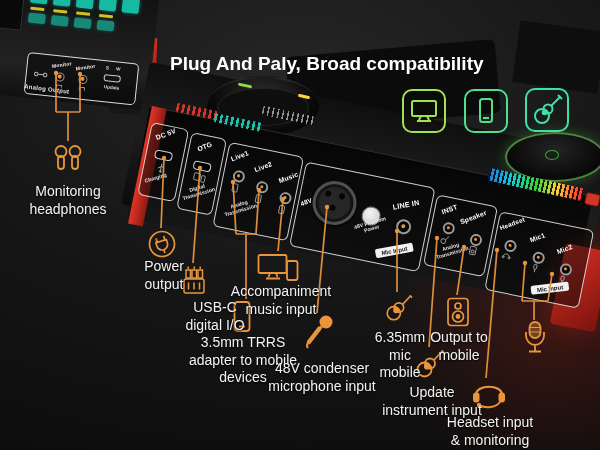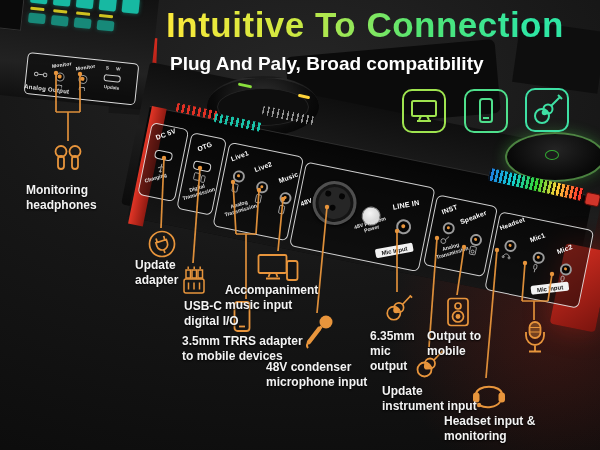--- a/index.html
+++ b/index.html
@@ -73,22 +73,22 @@
   .xlr i{position:absolute;width:6px;height:6px;border-radius:50%;background:#050505;}
   .btn48{position:absolute;width:17px;height:17px;border-radius:50%;border:1px solid #888;
     background:radial-gradient(circle at 40% 35%,#f5f5f5,#c4c4c4);}
   .tag{position:absolute;background:#f2f2f2;color:#141414;font-size:6px;font-weight:700;
     padding:1.5px 6px;border-radius:2px;transform:rotate(-22deg);white-space:nowrap;}
   .mini{position:absolute;opacity:.8;}
   
   .compat{position:absolute;width:40px;height:40px;border-radius:10px;border:2px solid;}
   
   .overlay{left:0;top:0;pointer-events:none;}
-  .lbl{position:absolute;transform:translateX(-50%);color:#f3f3f3;font-size:12px;line-height:1.25;
-    font-weight:700;text-shadow:0 1px 2px #000;}
+  .lbl{position:absolute;transform:translateX(-50%);color:#f3f3f3;font-size:14px;line-height:1.25;
+    font-weight:400;text-align:center;text-shadow:0 1px 2px #000;}
   .ico{position:absolute;}
   
   .title{left:136px;top:5px;width:458px;text-align:center;font-size:35px;font-weight:800;letter-spacing:.5px;
     background:linear-gradient(90deg,#ffe93a 4%,#cfe841 34%,#52e573 62%,#2fe6a3 86%);
     -webkit-background-clip:text;background-clip:text;color:transparent;-webkit-text-fill-color:transparent;white-space:nowrap;}
   .subtitle{left:170px;top:53px;width:430px;color:#fff;font-size:19px;font-weight:700;white-space:nowrap;}
   .z0{z-index:0}.z1{z-index:1}.z2{z-index:2}.z3{z-index:3}.z5{z-index:5}.z6{z-index:6}.z7{z-index:7}.z8{z-index:8}
 </style>
 </head>
 <body>
@@ -247,21 +247,20 @@
       <svg class="mini" style="left:70px;top:49px" width="7" height="10" viewBox="0 0 7 10">
         <g stroke="#ccc" stroke-width=".9" fill="none">
             <rect x="2" y="1" width="3" height="5" rx="1.5"></rect>
             <path d="M3.5,6 v3"></path>
           </g>
       </svg>
       <span class="tag" style="left:44px;top:60px;transform:rotate(-18deg)">Mic Input</span>
     </div>
   </div>
 
-  <div class="abs title z6">Intuitive To Connection</div>
   <div class="abs subtitle z6">Plug And Paly, Broad compatibility</div>
 
   <div class="compat z6" style="left:402px;top:89px;border-color:#9fe44f">
     <svg width="40" height="40" viewBox="0 0 40 40">
         <g stroke="#9fe44f" stroke-width="2" fill="none">
       <rect x="8" y="10" width="24" height="15" rx="1.5"></rect>
           <path d="M17,25 l-2,4 M23,25 l2,4 M13,30 h14"></path>
         </g>
       </svg>
   </div>
@@ -397,23 +396,23 @@
   </svg>
   <svg class="ico z8" style="left:520px;top:320px" width="30" height="38" viewBox="0 0 30 38">
     <g stroke="#E8953C" stroke-width="1.8" fill="none">
       <rect x="9.5" y="2" width="11" height="16" rx="5.5" fill="#E8953C" fill-opacity=".35"></rect>
       <path d="M9.5,7.5 h11 M9.5,12 h11" stroke-width="1.2"></path>
       <path d="M6,12 v3.5 a9,9.5 0 0 0 18,0 V12 M15,25.5 v5 M9,31.5 h12"></path>
       </g>
   </svg>
 
   <div class="lbl z8" style="left:68px;top:183px;width:84px">Monitoring headphones</div>
-  <div class="lbl z8" style="left:164px;top:258px;width:58px">Update adapter</div>
+  <div class="lbl z8" style="left:164px;top:258px;width:58px">Power output</div>
   <div class="lbl z8" style="left:215px;top:299px;width:62px">USB-C digital I/O</div>
   <div class="lbl z8" style="left:243px;top:334px;width:122px">3.5mm TRRS adapter to mobile devices</div>
   <div class="lbl z8" style="left:281px;top:283px;width:112px">Accompaniment music input</div>
   <div class="lbl z8" style="left:322px;top:360px;width:112px">48V condenser microphone input</div>
-  <div class="lbl z8" style="left:400px;top:329px;width:60px">6.35mm mic output</div>
+  <div class="lbl z8" style="left:400px;top:329px;width:60px">6.35mm mic mobile</div>
   <div class="lbl z8" style="left:432px;top:384px;width:100px">Update instrument input</div>
   <div class="lbl z8" style="left:459px;top:329px;width:64px">Output to mobile</div>
   <div class="lbl z8" style="left:490px;top:414px;width:92px">Headset input &amp; monitoring</div>
 
 </div>
 
 </body></html>

